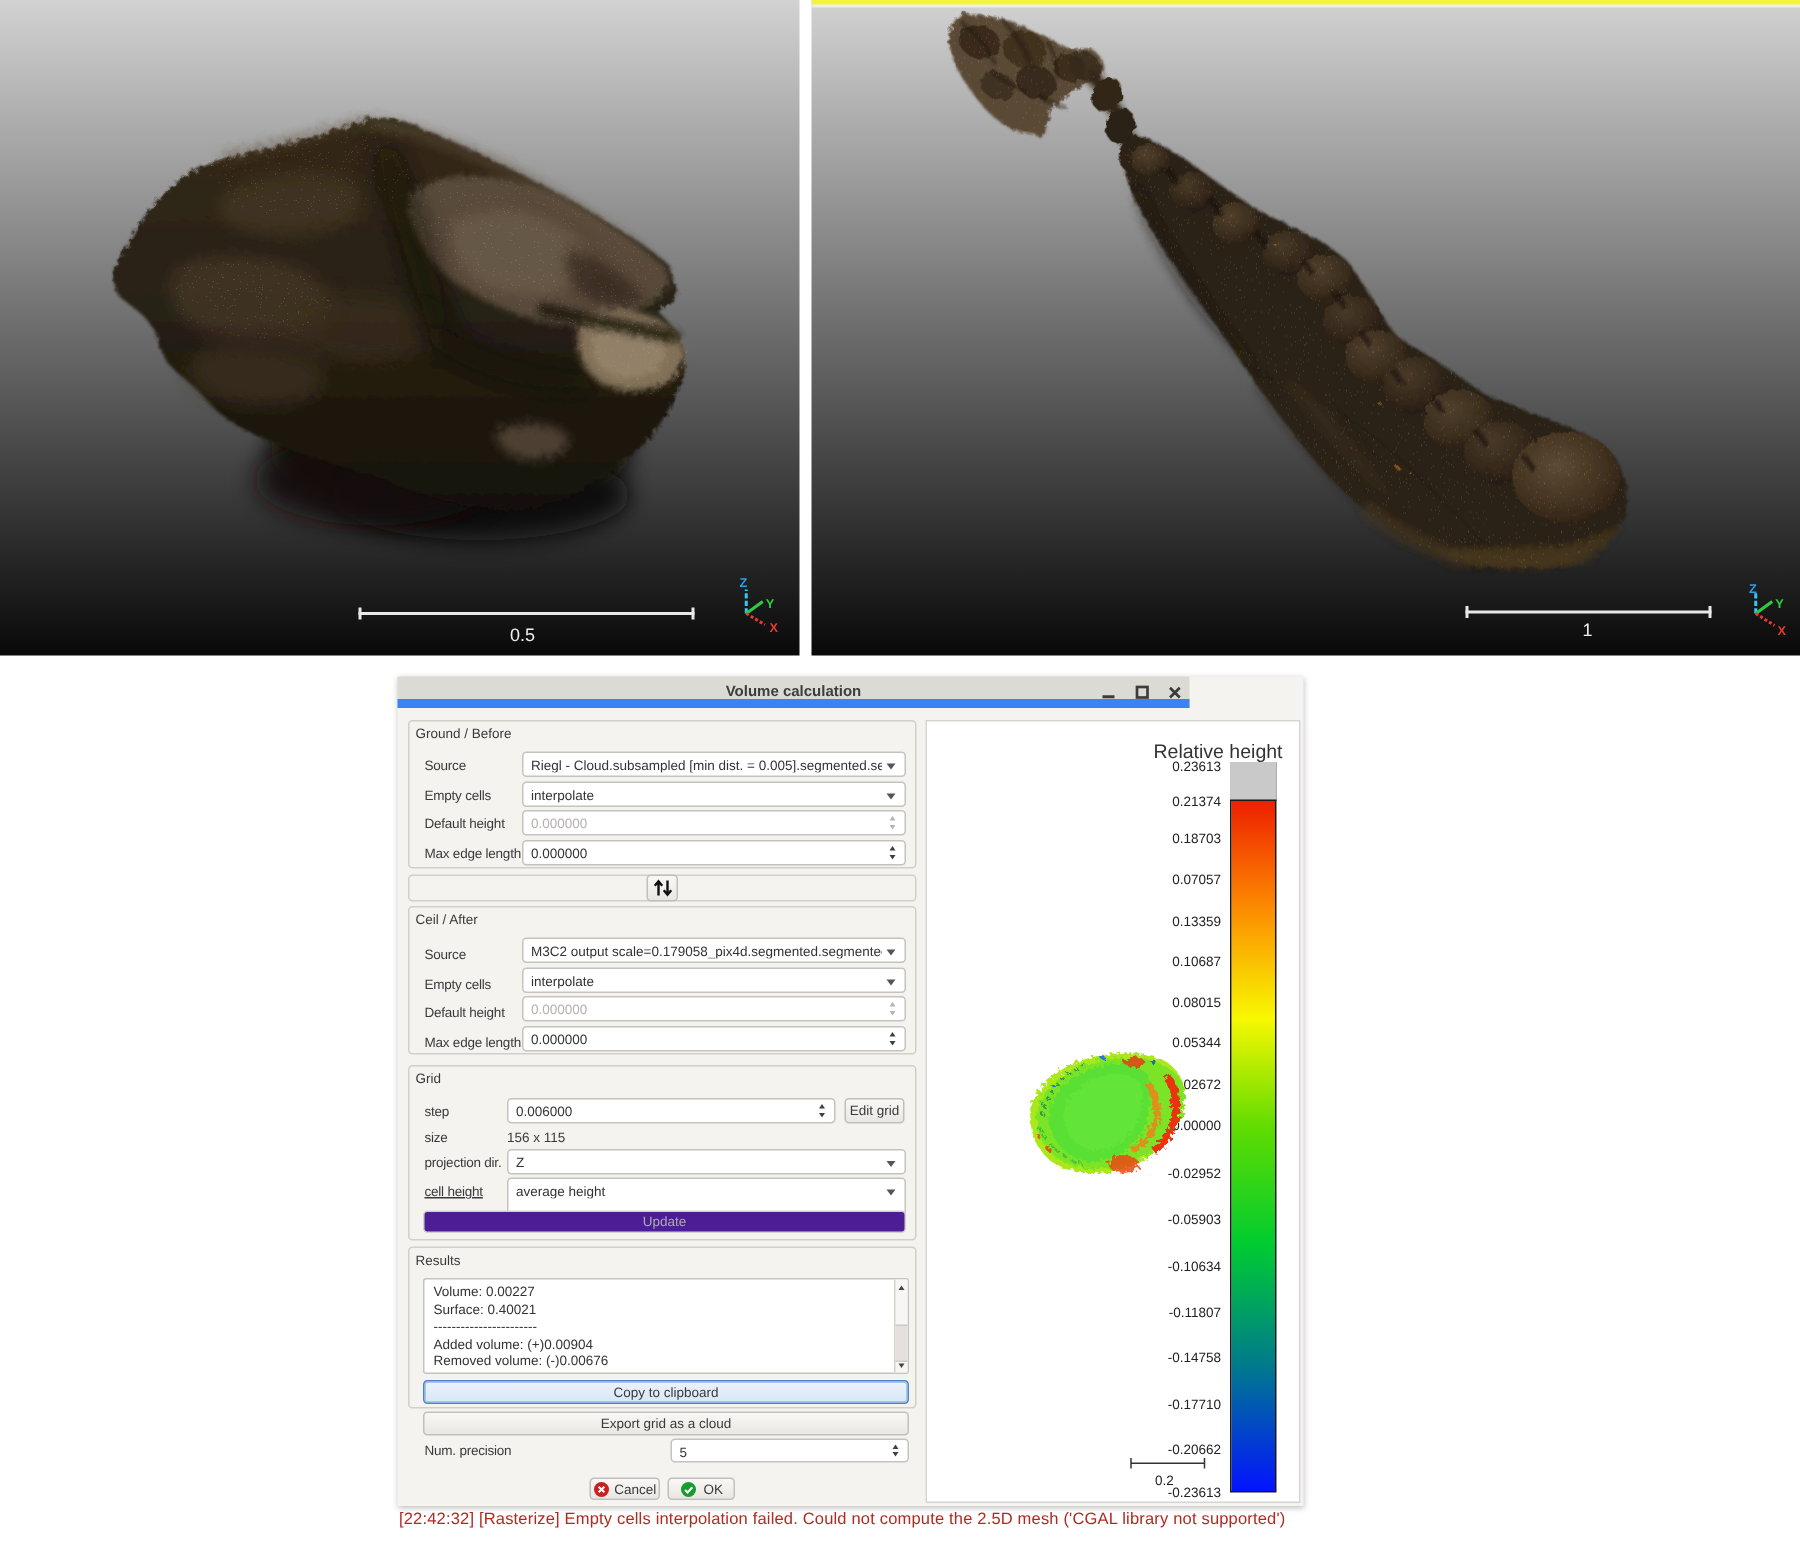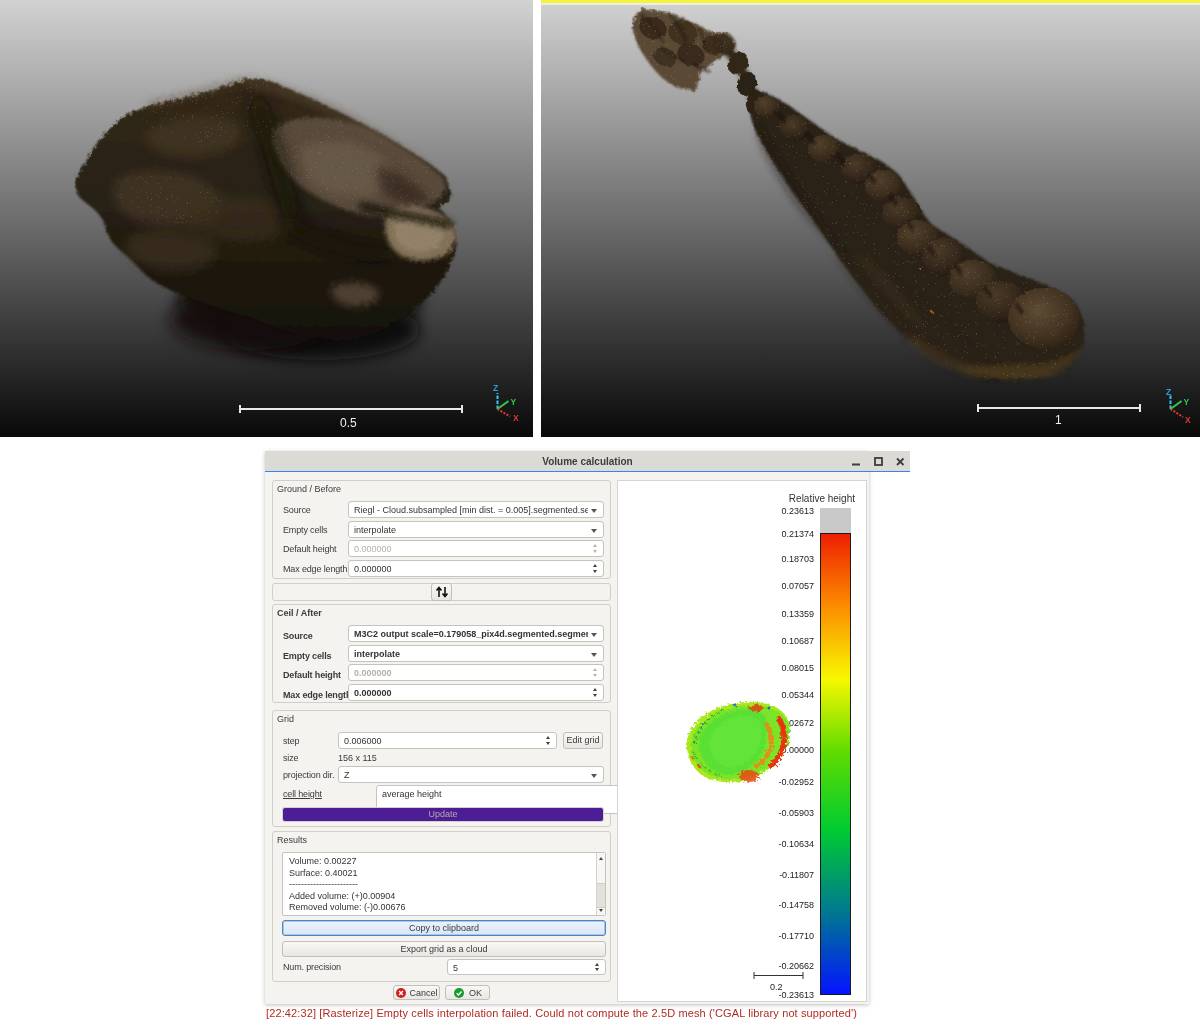--- a/index.html
+++ b/index.html
@@ -6,21 +6,21 @@
 .view { position:absolute; top:0; height:437px; background:linear-gradient(#d2d2d2,#090909); overflow:hidden; }
 #v1 { left:0; width:533px; }
 #v2 { left:541px; width:659px; }
 #v2 .ysel { position:absolute; left:0; top:0; width:659px; height:2.5px; background:#f4f43c; box-shadow:0 2px 0 rgba(240,240,238,.9); }
 .sbar { position:absolute; height:2px; background:#e8e8e8; }
 .sbar:before,.sbar:after{ content:""; position:absolute; width:2px; height:8px; top:-3px; background:#e8e8e8;}
 .sbar:before{left:0;} .sbar:after{right:0;}
 .slab { position:absolute; color:#efefef; font-size:12px; }
 .axis { position:absolute; }
 .dlg { position:absolute; left:265px; top:451px; width:604px; height:553px; background:#f4f3f0; box-shadow:0 1px 4px rgba(0,0,0,.25); font-size:9px; color:#3a3a3a; }
-.tbar { position:absolute; left:0; top:0; width:645px; height:21px; background:#dcdad5; border-bottom:1px solid #3b82f6; }
+.tbar { position:absolute; left:0; top:0; width:528px; height:21px; background:#dcdad5; border-bottom:6px solid #3b82f6; }
 .tbar .ttl { position:absolute; left:0; right:0; top:4.5px; text-align:center; font-weight:bold; font-size:10px; color:#3d3d3d; }
 .gb { position:absolute; left:7px; width:339px; border:1px solid #d2cfc9; border-radius:3px; background:#f4f3f0; }
 .gb .gt { position:absolute; left:4px; top:2.5px; font-size:9px; color:#3a3a3a; }
 .lbl { position:absolute; font-size:9px; color:#3a3a3a; letter-spacing:-0.15px; }
 .fld { position:absolute; background:#fff; border:1px solid #c6c3bd; border-radius:3px; font-size:9px; color:#333; }
 .fld .txt { position:absolute; left:5px; right:15px; top:3px; white-space:nowrap; overflow:hidden; }
 .fld.dis .txt { color:#b4b1ac; }
 .carr { position:absolute; right:6px; top:6.5px; width:0; height:0; border-left:3.5px solid transparent; border-right:3.5px solid transparent; border-top:4px solid #555; }
 .spin { position:absolute; right:1px; top:0; width:13px; height:100%; }
 .spin:before { content:""; position:absolute; left:3.5px; top:3px; border-left:2.5px solid transparent; border-right:2.5px solid transparent; border-bottom:3.5px solid #3f3f3f; }
@@ -278,21 +278,21 @@
   </div>
 
   <div class="gb" style="top:132px;height:18px;"></div>
   <div class="btn" style="left:166px;top:132px;width:21px;height:18px;">
     <svg width="14" height="12" style="margin-top:2px">
           <path d="M4,11 L4,2 M1.5,4.5 L4,1.5 L6.5,4.5" stroke="#111" stroke-width="1.6" fill="none"></path>
           <path d="M10,1 L10,10 M7.5,7.5 L10,10.5 L12.5,7.5" stroke="#111" stroke-width="1.6" fill="none"></path>
         </svg>
   </div>
 
-  <div class="gb" style="top:153px;height:99px;font-weight:bold;">
+  <div class="gb" style="top:153px;height:99px;">
     <div class="gt">Ceil / After</div>
     <div class="lbl" style="left:10px;top:26px;">Source</div>
     <div class="fld" style="left:75px;top:20px;width:256px;height:17px;">
           <div class="txt">M3C2 output scale=0.179058_pix4d.segmented.segmented</div>
           <div class="carr"></div>
         </div>
     <div class="lbl" style="left:10px;top:46px;">Empty cells</div>
     <div class="fld" style="left:75px;top:40px;width:256px;height:17px;">
           <div class="txt">interpolate</div>
           <div class="carr"></div>
@@ -318,28 +318,28 @@
         </div>
     <div class="btn" style="left:290px;top:21px;width:40px;height:17px;line-height:15px;">Edit grid</div>
     <div class="lbl" style="left:10px;top:42px;">size</div>
     <div class="lbl" style="left:65px;top:42px;letter-spacing:0;">156 x 115</div>
     <div class="lbl" style="left:10px;top:59px;">projection dir.</div>
     <div class="fld" style="left:65px;top:55px;width:266px;height:17px;">
           <div class="txt">Z</div>
           <div class="carr"></div>
         </div>
     <div class="lbl" style="left:10px;top:78px;text-decoration:underline;">cell height</div>
-    <div class="fld" style="left:65px;top:74px;width:266px;height:29px;margin-left:38px;">
+    <div class="fld" style="left:65px;top:74px;width:266px;height:29px;">
           <div class="txt">average height</div>
           <div class="carr"></div>
         </div>
     <div class="btn dis" style="left:9px;top:96px;width:322px;height:15px;line-height:13px;">Update</div>
   </div>
 
-  <div class="gb" style="top:380px;height:151px;padding-left:17px;">
+  <div class="gb" style="top:380px;height:108px;padding-left:17px;">
     <div class="gt">Results</div>
     <div class="fld" style="left:9px;top:20px;width:324px;height:64px;border-radius:2px;">
       <div style="position:absolute;left:6px;top:3px;line-height:11.5px;">Volume: 0.00227<br>Surface: 0.40021<br>-----------------------<br>Added volume: (+)0.00904<br>Removed volume: (-)0.00676</div>
       <div style="position:absolute;right:0;top:0;width:9px;height:100%;background:#f7f6f4;border-left:1px solid #d5d2cc;">
         <div style="position:absolute;left:1.5px;top:3.5px;border-left:2.5px solid transparent;border-right:2.5px solid transparent;border-bottom:3px solid #444;"></div>
         <div style="position:absolute;left:0;top:30px;width:8px;height:25px;background:#e4e1dd;border-top:1px solid #cfccc7;border-bottom:1px solid #cfccc7;"></div>
         <div style="position:absolute;left:1.5px;bottom:3.5px;border-left:2.5px solid transparent;border-right:2.5px solid transparent;border-top:3px solid #444;"></div>
       </div>
     </div>
     <div class="btn" style="left:9px;top:88px;width:324px;height:16px;line-height:14px;background:linear-gradient(#ebf2fb,#d8e7f7);border-color:#4d82c4;box-shadow:inset 0 0 0 1px #a8c6e8;">Copy to clipboard</div>
@@ -356,21 +356,21 @@
         <circle cx="5" cy="5" r="5" fill="#cc1f1f"></circle>
         <path d="M3.1,3.1 L6.9,6.9 M6.9,3.1 L3.1,6.9" stroke="#fff" stroke-width="1.4"></path>
       </svg>
   <div class="btn" style="left:180px;top:534px;width:45px;height:15px;line-height:14px;padding-left:16px;">OK</div>
   <svg style="position:absolute;left:189px;top:537px;" width="10" height="10">
         <circle cx="5" cy="5" r="5" fill="#169c30"></circle>
         <path d="M2.7,5.3 L4.4,7 L7.5,3.5" stroke="#fff" stroke-width="1.4" fill="none"></path>
       </svg>
 
   <div class="rp">
-    <div style="position:absolute;right:11px;top:12px;font-size:10px;color:#333;">Relative height</div>
+    <div style="position:absolute;right:11px;top:12px;font-size:13px;color:#333;">Relative height</div>
 
     <div style="position:absolute;left:202px;top:27px;width:31px;height:487px;border:1px solid #1a1a1a;background:linear-gradient(#ee2000 5.3%,#fc8c00 20%,#f8f800 35%,#60dc00 50%,#00cc30 66%,#00798f 83%,#0414ff 100%);"></div>
     <div style="position:absolute;left:202px;top:27px;width:31px;height:26px;border-bottom:1px solid #1a1a1a;background:#c9c9c9;"></div>
     <div class="cl" style="right:52px;top:24.8px;">0.23613</div>
     <div class="cl" style="right:52px;top:47.6px;">0.21374</div>
     <div class="cl" style="right:52px;top:73px;">0.18703</div>
     <div class="cl" style="right:52px;top:100px;">0.07057</div>
     <div class="cl" style="right:52px;top:127.6px;">0.13359</div>
     <div class="cl" style="right:52px;top:154.6px;">0.10687</div>
     <div class="cl" style="right:52px;top:182px;">0.08015</div>

